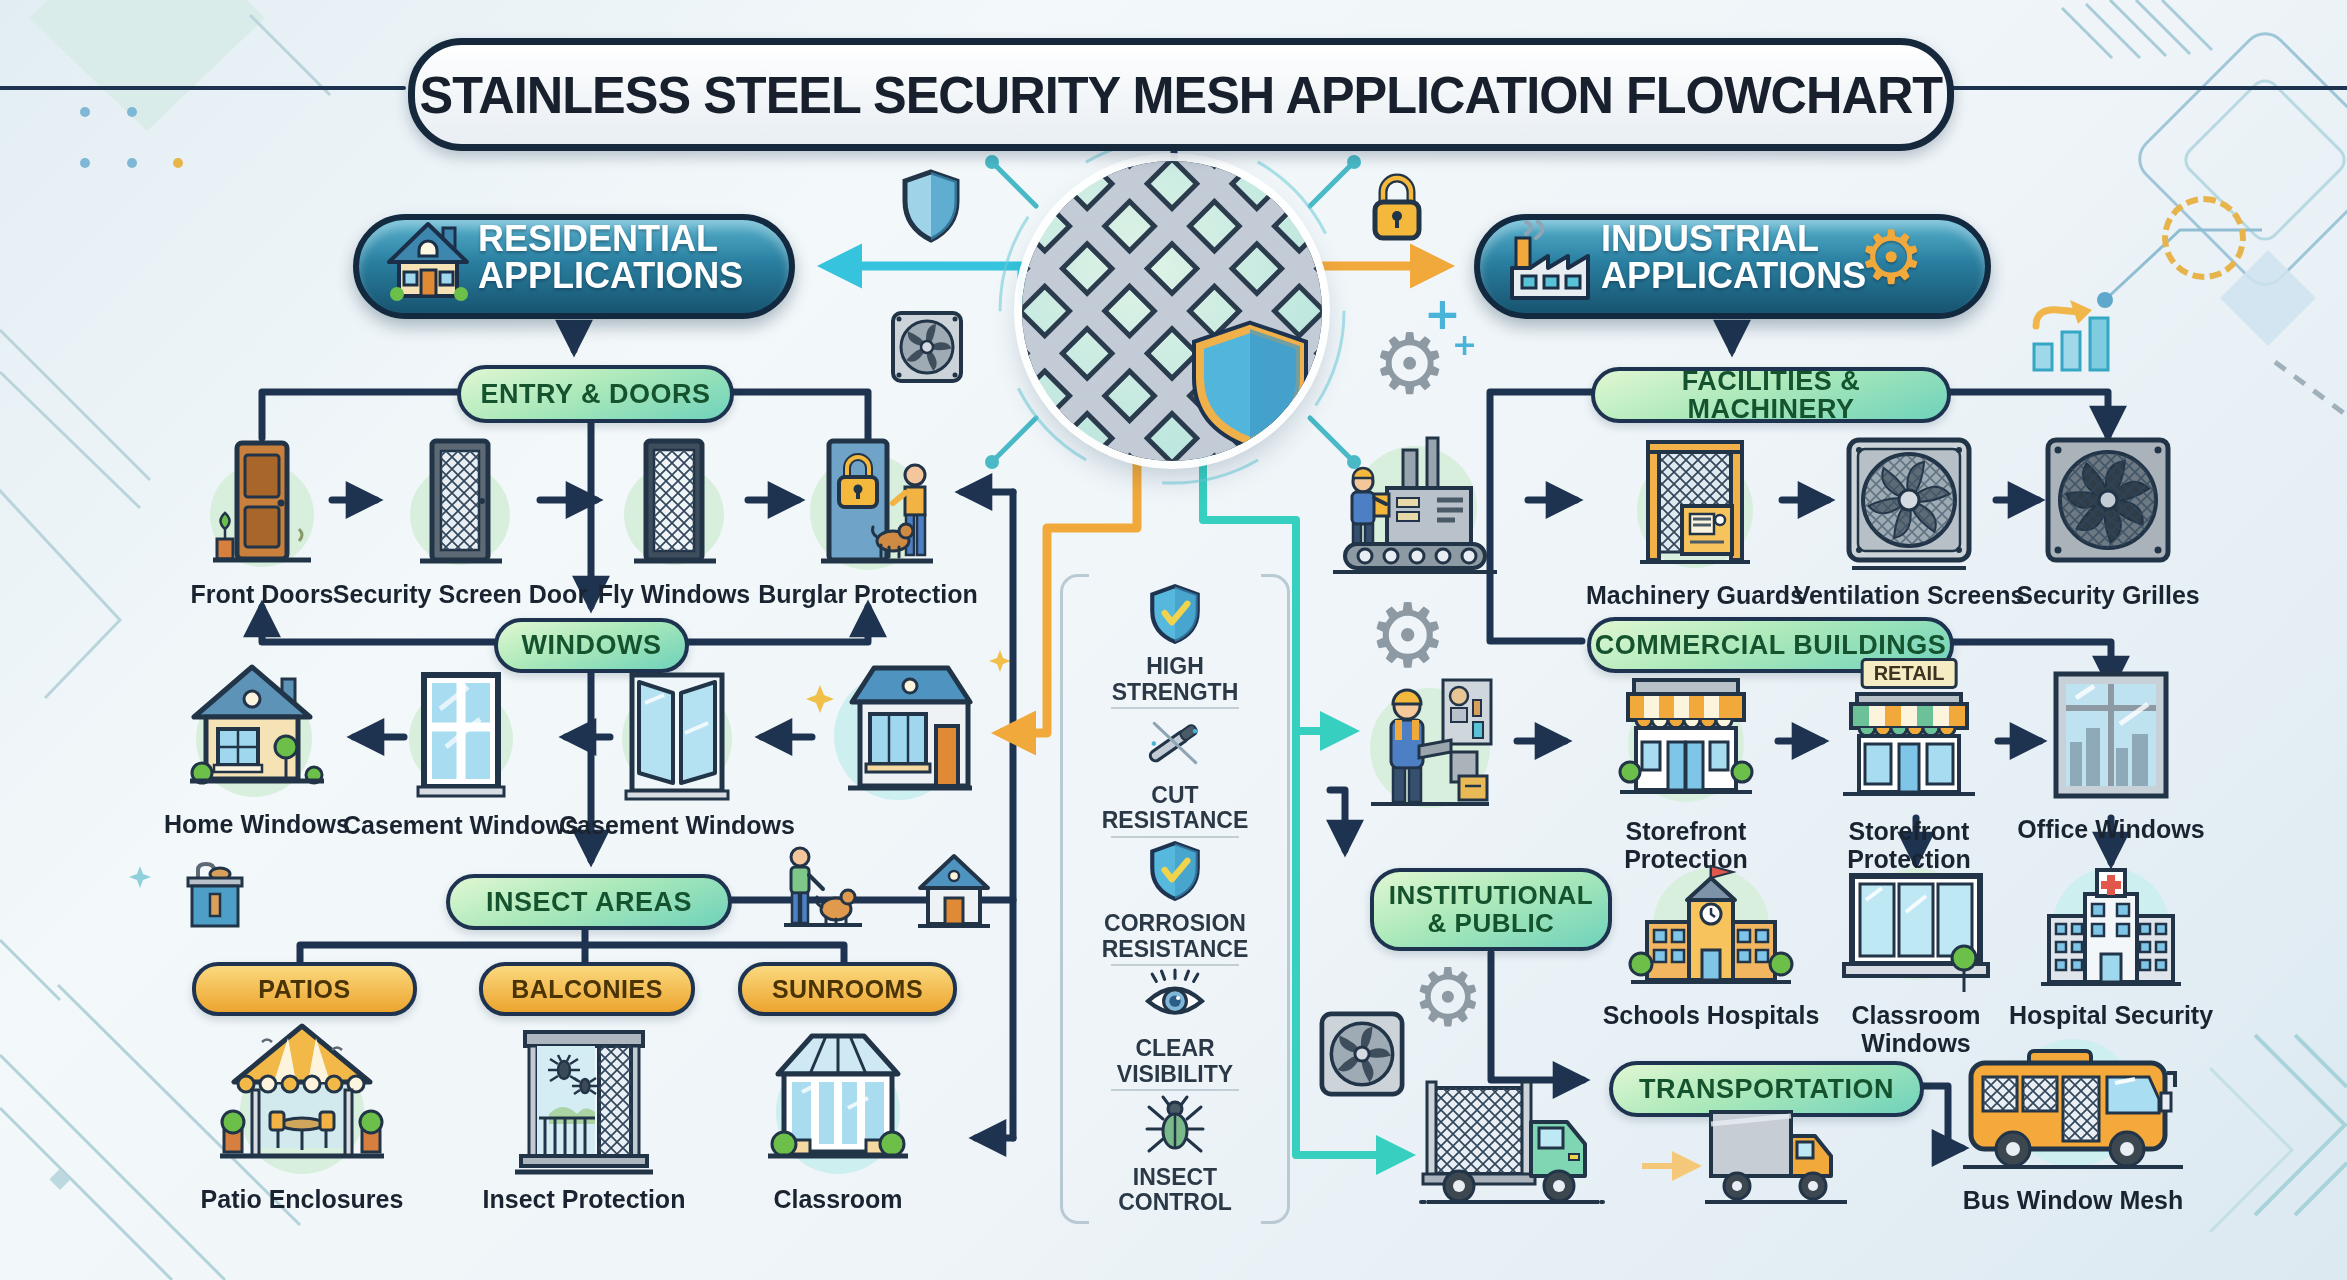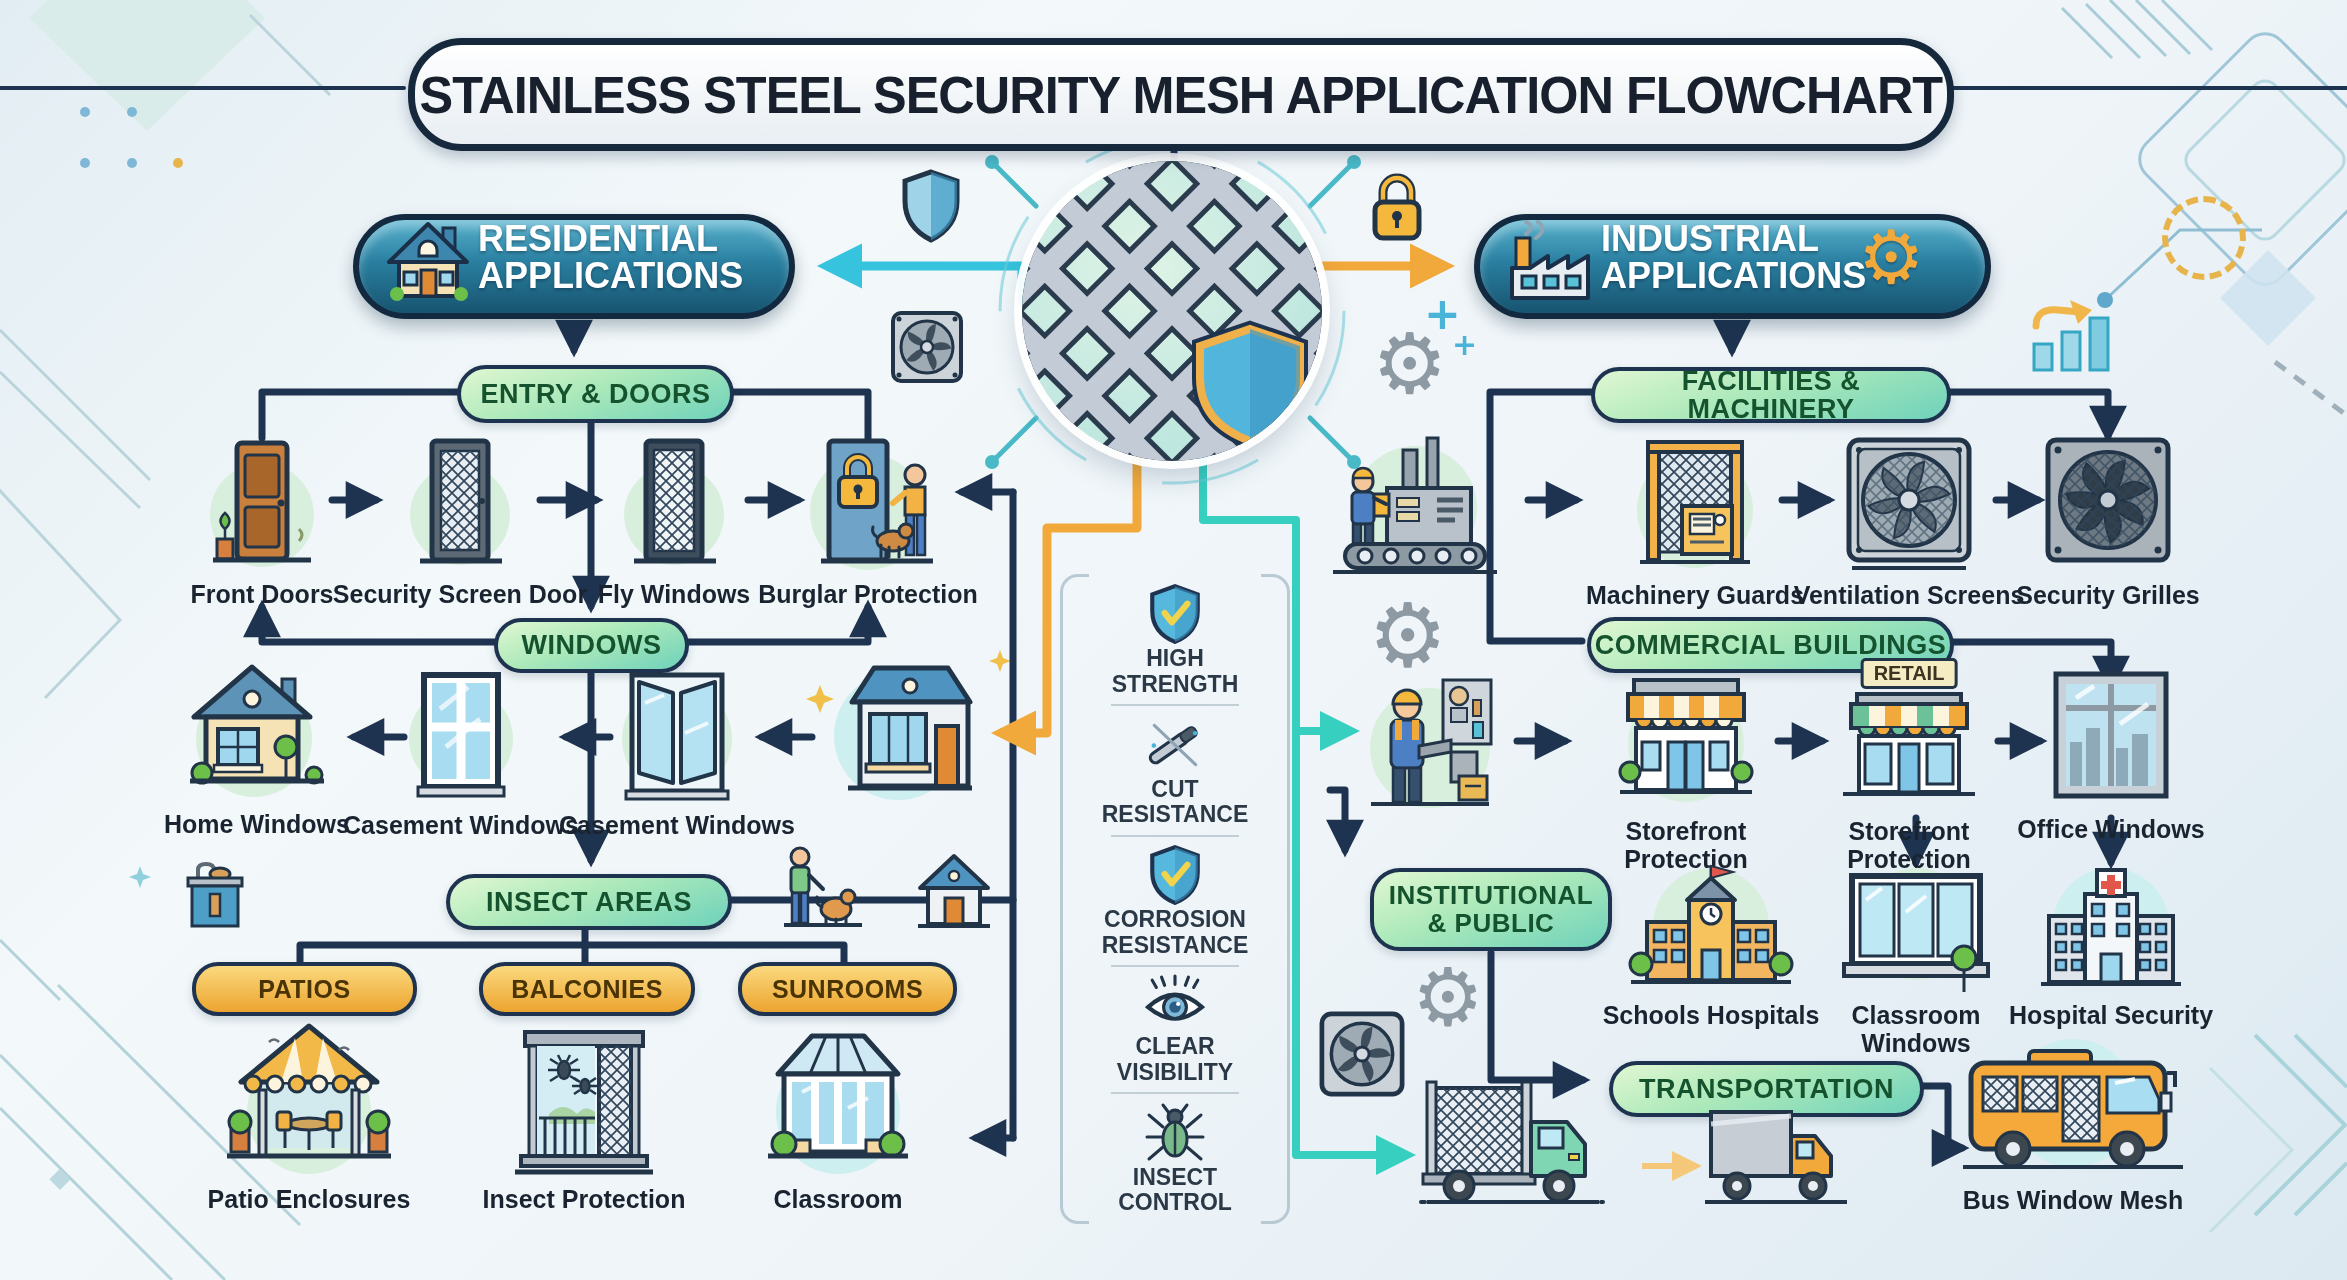--- a/index.html
+++ b/index.html
@@ -36,21 +36,21 @@
     border-radius:5px;font-size:20px;font-weight:bold;color:#3c3421;padding:1px 10px;z-index:3;}
   
   .hub{position:absolute;left:1022px;top:161px;width:300px;height:300px;border-radius:50%;overflow:hidden;z-index:2;
     box-shadow:0 0 0 8px rgba(255,255,255,.95),0 14px 30px rgba(25,60,90,.25);}
   
   .bpanel{position:absolute;left:1072px;top:568px;width:206px;height:662px;z-index:2;display:flex;flex-direction:column;
     align-items:center;justify-content:space-between;padding:14px 0;box-sizing:border-box;}
   .bpanel::before,.bpanel::after{content:"";position:absolute;top:6px;bottom:6px;width:26px;opacity:.75;}
   .bpanel::before{left:-12px;border:3px solid #a8bcc7;border-right:none;border-radius:18px 0 0 18px;}
   .bpanel::after{right:-12px;border:3px solid #a8bcc7;border-left:none;border-radius:0 18px 18px 0;}
-  .benefit{display:flex;flex-direction:column;align-items:center;}
+  .benefit{display:flex;flex-direction:column;align-items:center;gap:8px;}
   .blbl{font-size:23px;font-weight:bold;color:#2b3947;text-align:center;line-height:1.12;margin-top:2px;width:170px;}
   .bdiv{width:128px;height:2px;background:#c2ced6;}
   
   .gear{position:absolute;font-family:"DejaVu Sans",sans-serif;color:#8d99a3;z-index:1;line-height:1;}
   .plus{position:absolute;font-weight:bold;color:#49b3d8;z-index:1;line-height:1;font-family:"DejaVu Sans",sans-serif;}
   .dashed-circle{position:absolute;left:2162px;top:196px;width:72px;height:72px;border:6px dashed #e7b34b;border-radius:50%;z-index:1;}
 </style>
 </head>
 <body>
 
@@ -431,21 +431,21 @@
         <rect x="42" y="52" width="108" height="84" fill="#eef2f4" stroke="#223447" stroke-width="5"></rect>
         <rect x="52" y="64" width="56" height="50" fill="#9fd8ee" stroke="#223447" stroke-width="4"></rect>
         <path d="M71,64 V114 M90,64 V114" stroke="#223447" stroke-width="2.5"></path>
         <rect x="48" y="114" width="64" height="8" fill="#f6d9a0" stroke="#223447" stroke-width="3"></rect>
         <rect x="118" y="76" width="22" height="60" fill="#e08a35" stroke="#223447" stroke-width="4"></rect>
         <line x1="30" y1="138" x2="154" y2="138" stroke="#223447" stroke-width="5"></line>
       </svg>
     </div>
   </div>
 
-  <div class="item" style="left:189px;top:1018px;width:240px;">
+  <div class="item" style="left:182px;top:1018px;width:240px;">
     <div class="ill" style="height:164px;">
       <svg width="180" height="162" viewBox="0 0 180 162">
         <circle cx="90" cy="92" r="62" fill="#d9efdd"></circle>
         <rect x="38" y="62" width="104" height="66" fill="#cfe9f2" opacity=".8"></rect>
         <polygon points="90,6 22,62 158,62" fill="#f2b949" stroke="#223447" stroke-width="5" stroke-linejoin="round"></polygon>
         <polygon points="76,18 62,62 84,62" fill="#fdf4de"></polygon>
           <polygon points="104,18 96,62 118,62" fill="#fdf4de"></polygon>
         <g stroke="#223447" stroke-width="3">
           <circle cx="34" cy="64" r="8" fill="#f2b949"></circle>
             <circle cx="56" cy="64" r="8" fill="#fdf4de"></circle>

